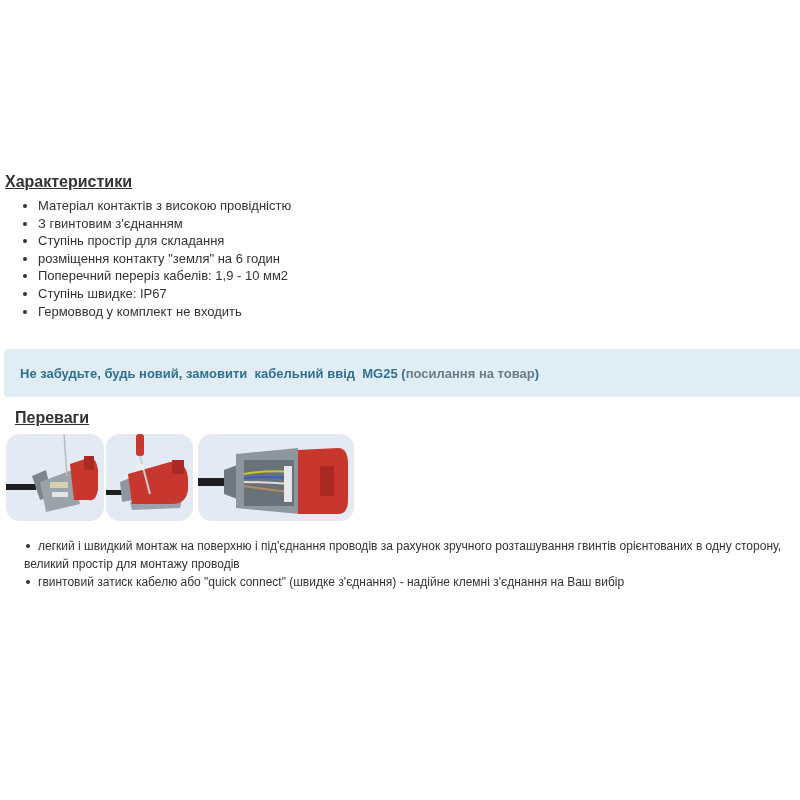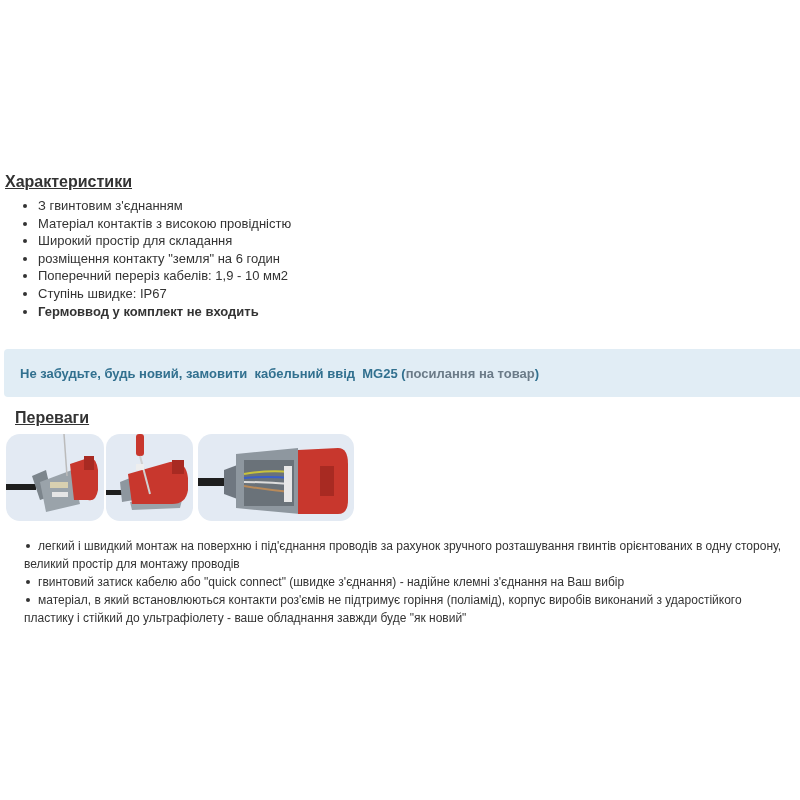--- a/index.html
+++ b/index.html
@@ -42,21 +42,21 @@
     ul.spec-list li::before {
       content: "";
       position: absolute;
       left: 3px;
       top: 7px;
       width: 4px;
       height: 4px;
       border-radius: 50%;
       background: #333333;
     }
-    ul.spec-list li.bold { font-weight: bold; }
+    ul.spec-list li.bold { font-weight: normal; }
 
     .info-box {
       position: absolute;
       left: 4px;
       top: 349px;
       width: 800px;
       height: 48px;
       background: #e1edf5;
       border-radius: 4px;
       padding-left: 16px;
@@ -111,23 +111,23 @@
       vertical-align: middle;
       margin: 0 8px 2px 2px;
     }
   </style>
 </head>
 <body>
 
 <div id="specs-title" class="section-title">Характеристики</div>
 
 <ul class="spec-list">
+  <li>Матеріал контактів з високою провідністю</li>
   <li>З гвинтовим з'єднанням</li>
-  <li>Матеріал контактів з високою провідністю</li>
-  <li>Широкий простір для складання</li>
+  <li>Ступінь простір для складання</li>
   <li>розміщення контакту "земля" на 6 годин</li>
   <li>Поперечний переріз кабелів: 1,9 - 10 мм2</li>
   <li>Ступінь швидке: IP67</li>
   <li class="bold">Гермоввод у комплект не входить</li>
 </ul>
 
 <div class="info-box">
   <span style="white-space:pre">Не забудьте, будь новий, замовити  кабельний ввід  MG25 </span>
     <span class="paren">(</span>
     <a class="link">посилання на товар</a>
@@ -174,14 +174,13 @@
       <rect x="86" y="32" width="8" height="36" fill="#e8e8e8"></rect>
       <path d="M100,16 L140,14 Q150,14 150,30 L150,66 Q150,80 140,80 L100,80 Z" fill="#c8372d"></path>
       <rect x="122" y="32" width="14" height="30" fill="#a82a22"></rect>
     </svg>
   </div>
 </div>
 
 <ul class="adv-list">
   <li><span class="dot"></span><span>легкий і швидкий монтаж на поверхню і під'єднання проводів за рахунок зручного розташування гвинтів орієнтованих в одну сторону, великий простір для монтажу проводів</span></li>
   <li><span class="dot"></span><span>гвинтовий затиск кабелю або "quick connect" (швидке з'єднання) - надійне клемні з'єднання на Ваш вибір</span></li>
-  <li><span class="dot"></span><span>матеріал, в який встановлюються контакти роз'ємів не підтримує горіння (поліамід), корпус виробів виконаний з ударостійкого пластику і стійкий до ультрафіолету - ваше обладнання завжди буде "як новий"</span></li>
 </ul>
 
 </body></html>

